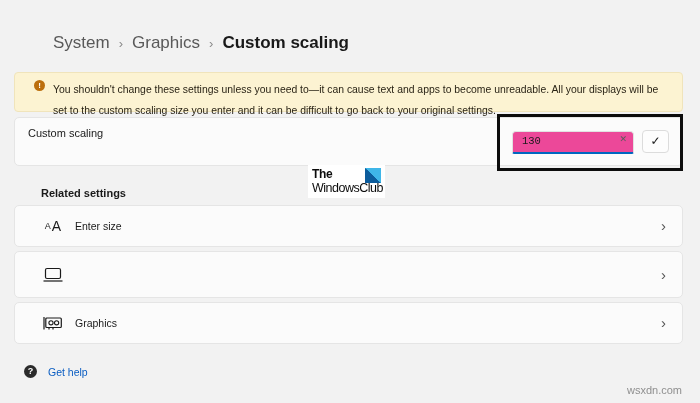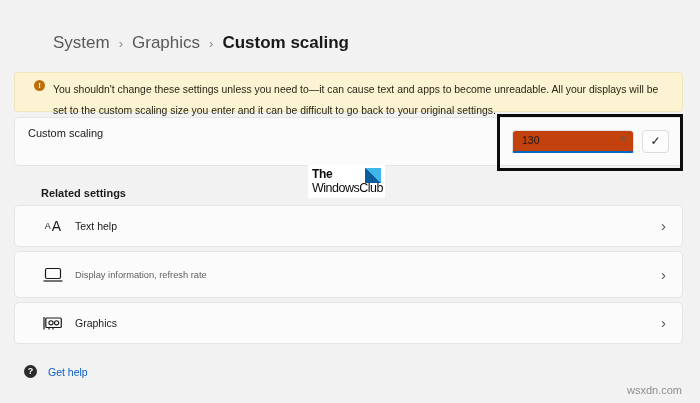--- a/index.html
+++ b/index.html
@@ -16,21 +16,21 @@
   
   .warn{position:absolute;left:14px;top:72px;width:669px;height:40px;background:#fcf3d2;border:1px solid #f0e4bb;border-radius:4px;box-sizing:border-box;}
   .warn-icon{position:absolute;left:19px;top:7px;width:11px;height:11px;border-radius:50%;background:#bc6f0d;color:#fff;font-size:8px;font-weight:700;text-align:center;line-height:11px;}
   .warn-text{position:absolute;left:38px;top:6px;width:616px;font-size:10.4px;line-height:21px;color:#2a2416;}
   
   .card{position:absolute;left:14px;width:669px;background:#fbfbfb;border:1px solid #e5e5e5;border-radius:5px;box-sizing:border-box;}
   .cs-card{top:117px;height:49px;}
   .cs-title{position:absolute;left:13px;top:9px;font-size:11px;color:#1a1a1a;}
   .cs-sub{position:absolute;left:13px;top:25px;font-size:9.5px;color:#616161;}
   .input-wrap{position:absolute;left:512px;top:130px;width:122px;height:23px;}
-  .scale-input{width:100%;height:100%;box-sizing:border-box;background:#c2410c;border:1px solid #e2e2e2;border-bottom:2px solid #0067c0;border-radius:4px 4px 2px 2px;font-family:Liberation Sans, sans-serif;font-size:10.5px;color:#1a1a1a;padding:0 22px 2px 9px;outline:none;}
+  .scale-input{width:100%;height:100%;box-sizing:border-box;background:#ec4899;border:1px solid #e2e2e2;border-bottom:2px solid #0067c0;border-radius:4px 4px 2px 2px;font-family:Liberation Mono, monospace;font-size:10.5px;color:#1a1a1a;padding:0 22px 2px 9px;outline:none;}
   .clear-btn{position:absolute;right:7px;top:5px;font-size:9px;color:#5c5c5c;cursor:pointer;line-height:1;}
   .confirm-btn{position:absolute;left:642px;top:130px;width:27px;height:23px;background:#fdfdfd;border:1px solid #dcdcdc;border-radius:4px;box-sizing:border-box;text-align:center;font-size:12px;line-height:21px;color:#1a1a1a;cursor:pointer;}
   .highlight-box{position:absolute;left:497px;top:114px;width:186px;height:57px;border:3px solid #0c0c0c;box-sizing:border-box;pointer-events:none;}
   
   .logo{position:absolute;left:308px;top:165px;width:77px;height:33px;background:#ffffff;}
   .logo-line1{position:absolute;left:4px;top:2px;font-size:12px;font-weight:700;color:#0c0c0c;letter-spacing:-0.3px;text-align:center;}
   .logo-line2{position:absolute;left:4px;top:16px;font-size:12.5px;font-weight:400;color:#0c0c0c;letter-spacing:-0.5px;}
   .logo-square{position:absolute;right:4px;top:3px;width:16px;height:15px;background:linear-gradient(to bottom left,#3fb6e8 49.5%,#0c5c9c 50.5%);}
   
   .related-header{position:absolute;left:25px;top:187px;font-size:11px;font-weight:700;color:#1a1a1a;padding-left:16px;}
@@ -88,34 +88,33 @@
   </div>
 
   <div class="related-header">Related settings</div>
 
   <div class="card row-textsize">
     <span class="row-icon">
       <span class="aa-small">A</span>
         <span class="aa-large">A</span>
     </span>
     <span class="row-body">
-      <span class="row-label">Text help</span>
+      <span class="row-label">Enter size</span>
     </span>
     <span class="chev">›</span>
   </div>
 
   <div class="card row-advdisplay">
     <span class="row-icon">
       <svg width="20" height="16" viewBox="0 0 20 16">
         <rect x="2.5" y="1.5" width="15" height="10" rx="1.5" fill="none" stroke="#1a1a1a" stroke-width="1.2"></rect>
         <line x1="0.5" y1="14" x2="19.5" y2="14" stroke="#1a1a1a" stroke-width="1.2"></line>
       </svg>
     </span>
     <span class="row-body">
-      <span class="row-sub">Display information, refresh rate</span>
     </span>
     <span class="chev">›</span>
   </div>
 
   <div class="card row-graphics">
     <span class="row-icon">
       <svg width="20" height="15" viewBox="0 0 20 15">
         <line x1="1" y1="1" x2="1" y2="13.5" stroke="#1a1a1a" stroke-width="1.2"></line>
         <rect x="2.8" y="2" width="15.5" height="9.5" rx="1" fill="none" stroke="#1a1a1a" stroke-width="1.2"></rect>
         <circle cx="8" cy="6.8" r="2.1" fill="none" stroke="#1a1a1a" stroke-width="1.1"></circle>

